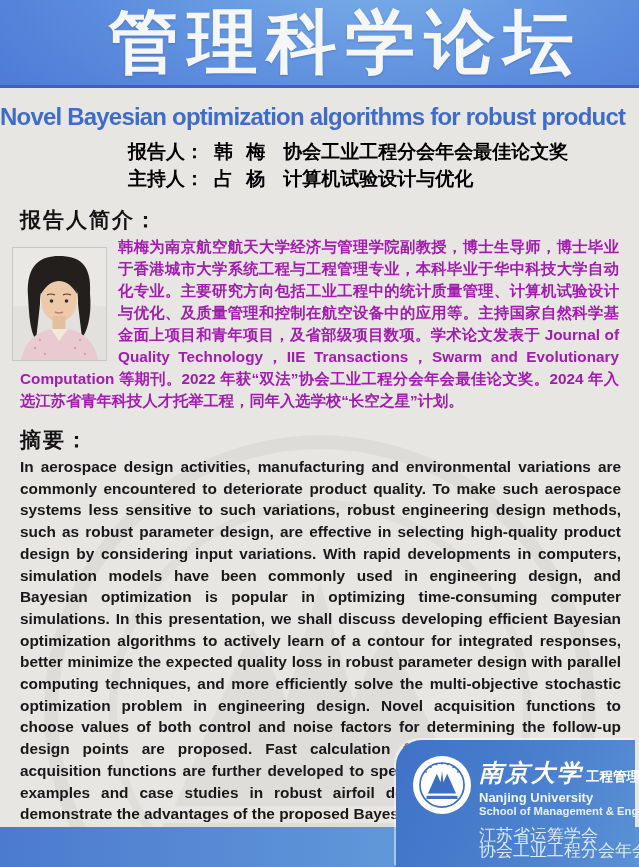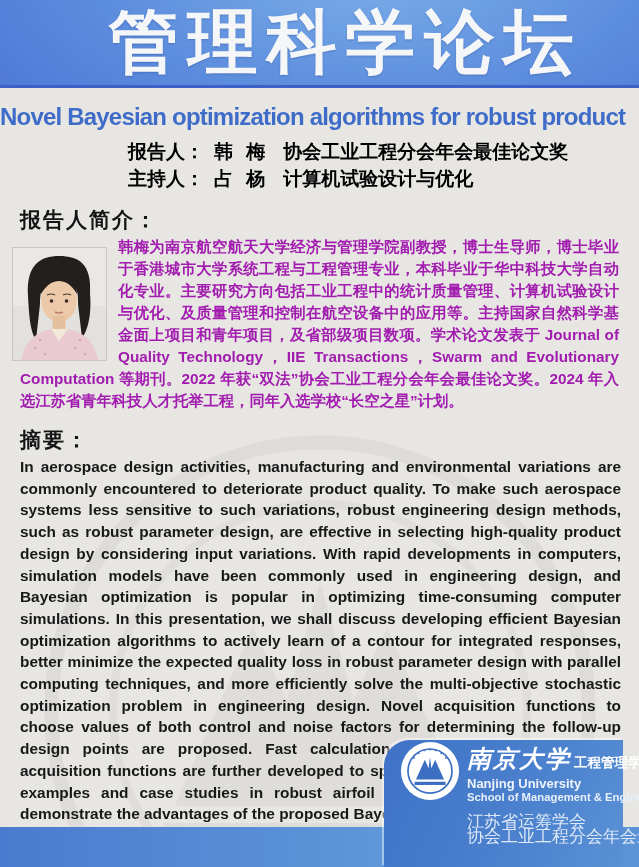--- a/index.html
+++ b/index.html
@@ -72,25 +72,25 @@
     font-size:15.4px; line-height:21.7px; font-weight:600; color:#181818;
   }
 
   
   .footer-bar {
     position:absolute; left:0; right:0; bottom:0; height:40px;
     background:linear-gradient(90deg,#4a7bce 0%, #5f97d9 60%, #5b93d6 100%);
     z-index:3;
   }
   .footer-panel {
-    position:absolute; right:16px; bottom:0; width:239px; height:127px;
+    position:absolute; right:4px; bottom:0; width:239px; height:127px;
     background:linear-gradient(115deg,#3f72c7 0%, #4a80cd 55%, #5a91d5 100%);
     border-top-left-radius:26px;
     box-shadow:-2px -2px 0 rgba(255,255,255,.45);
-    z-index:4; padding:1px 10px 8px 16px;
+    z-index:4; padding:15px 10px 8px 16px;
   }
   .panel-top { display:flex; align-items:flex-start; }
   .panel-logo { width:60px; height:60px; flex:0 0 auto; margin-right:7px; }
   .panel-names { padding-top:2px; }
   .uni-row { display:flex; align-items:baseline; white-space:nowrap; }
   .uni-cn {
     font-family:"Liberation Serif", serif; font-style:italic; font-weight:700;
     font-size:24px; color:#fff; letter-spacing:2px;
   }
   .school-cn { font-size:13.5px; font-weight:700; color:#fff; margin-left:3px; }

